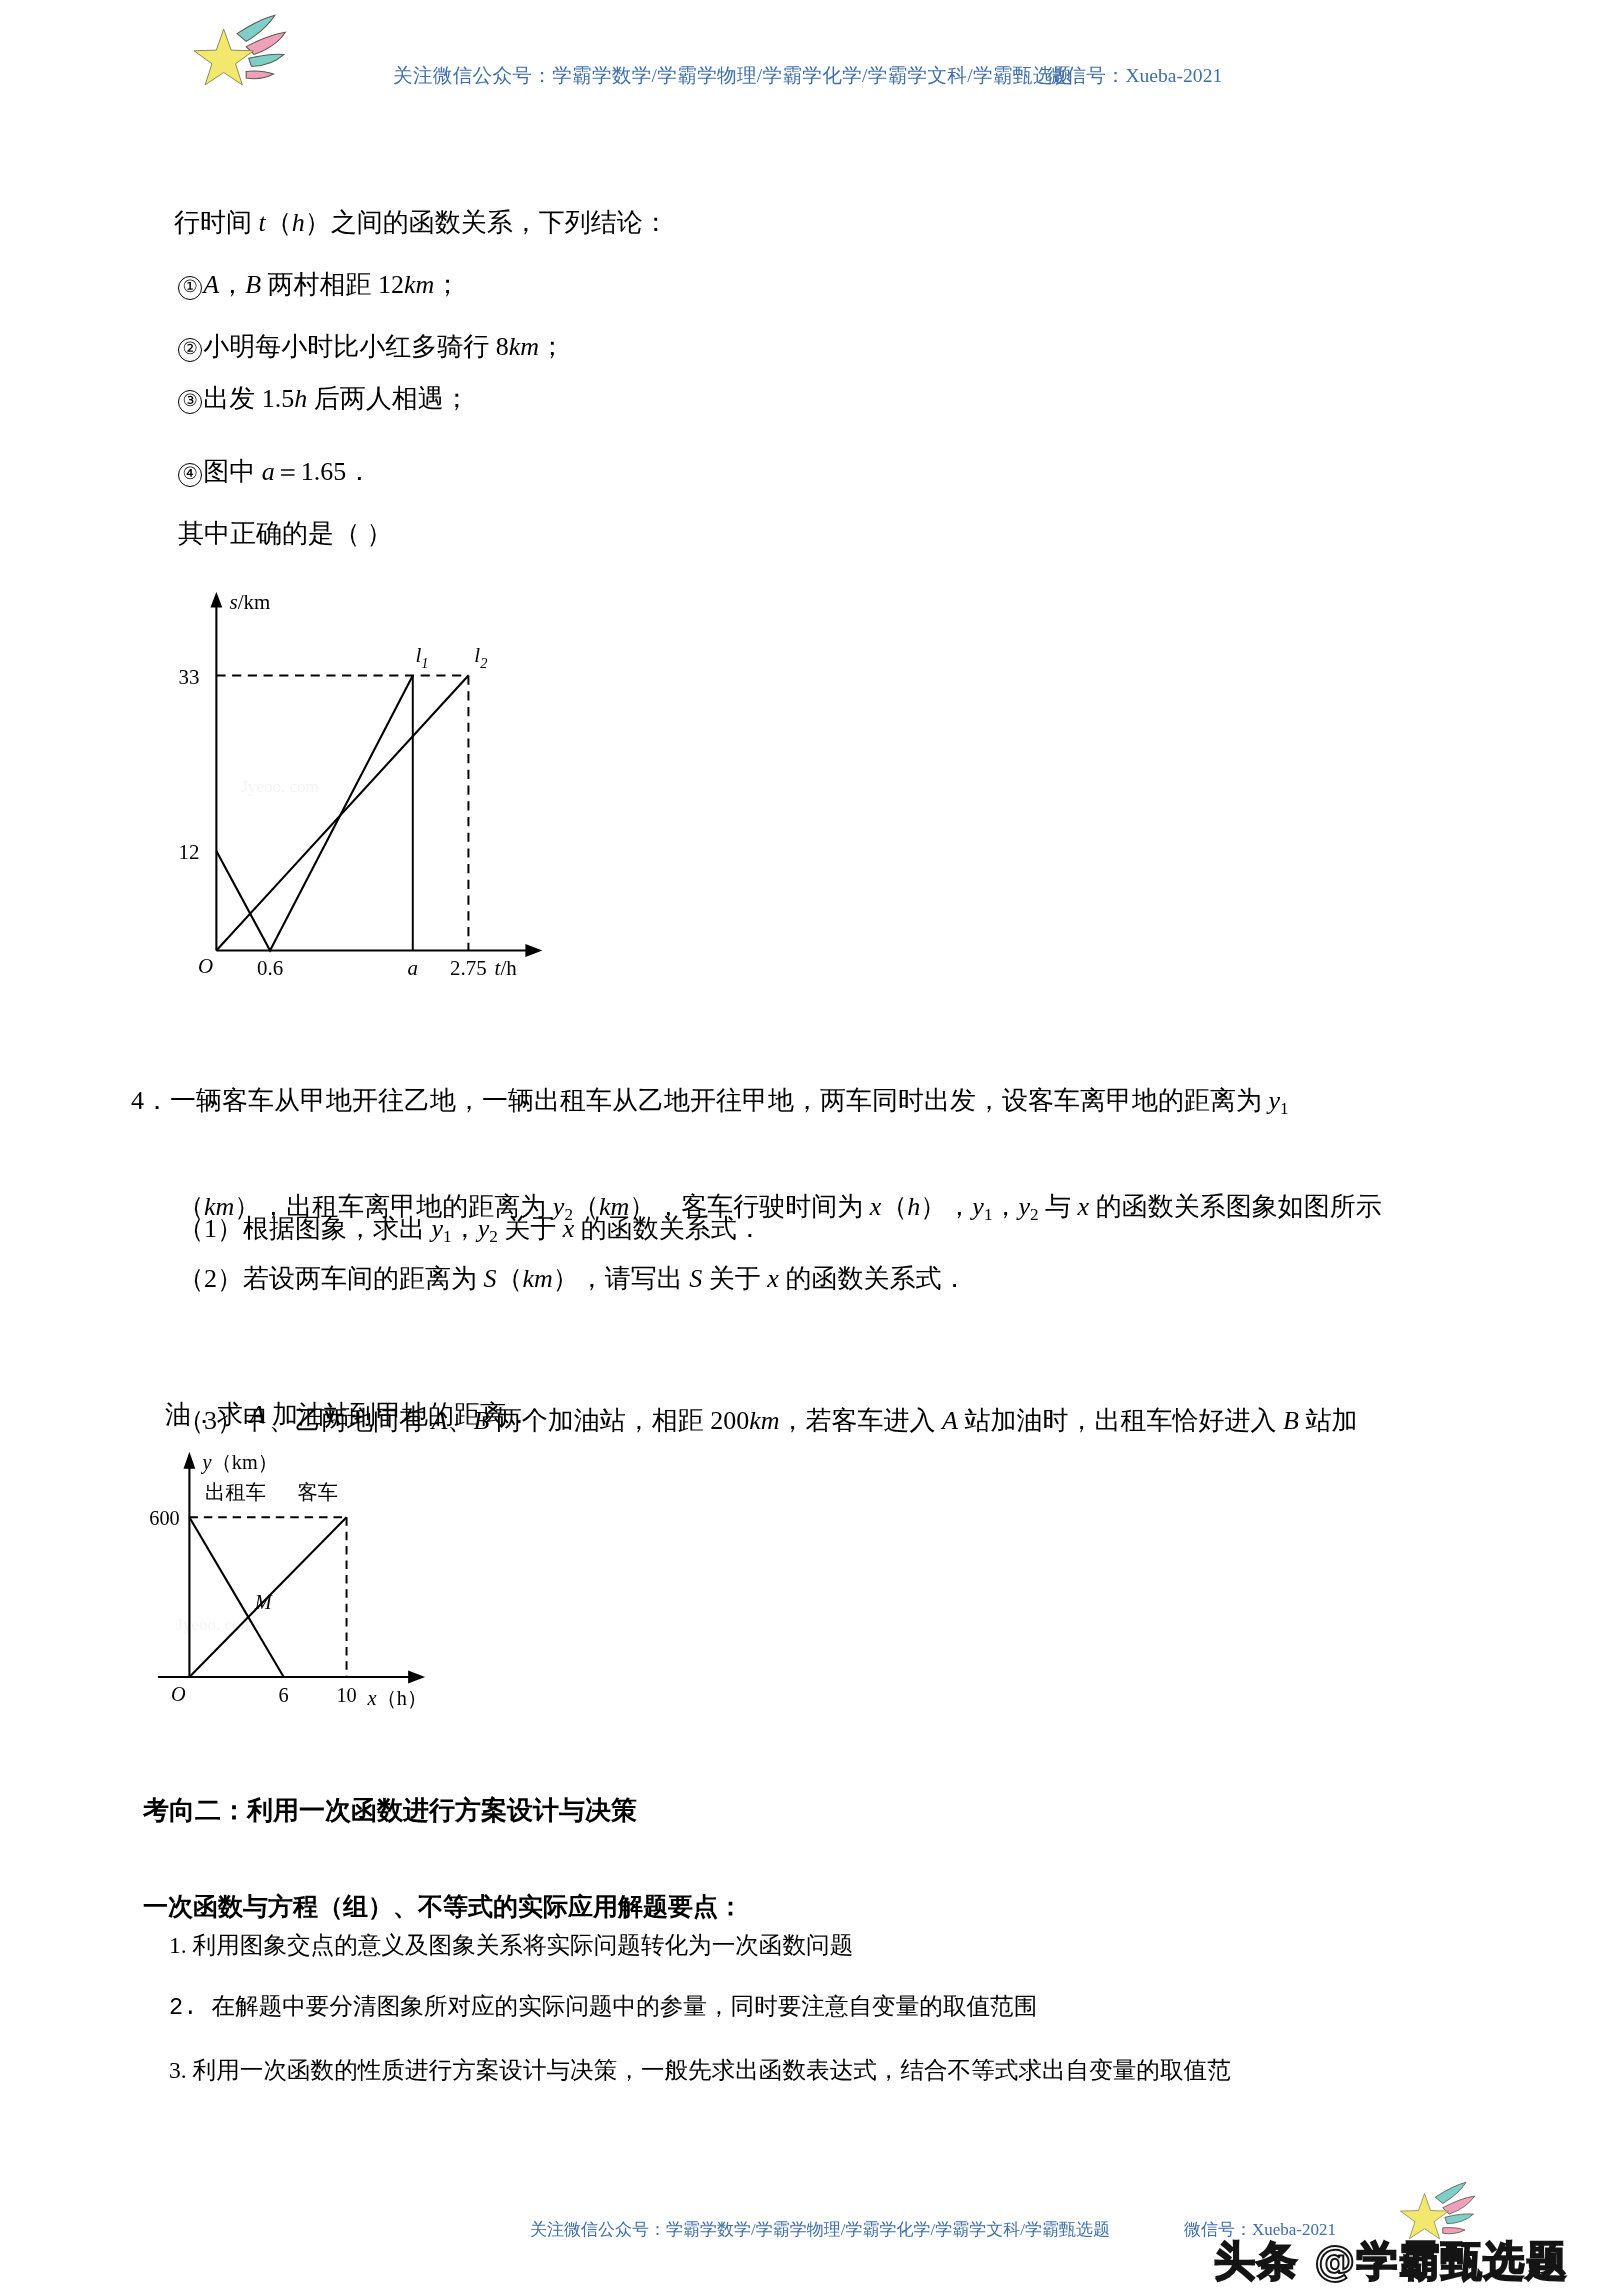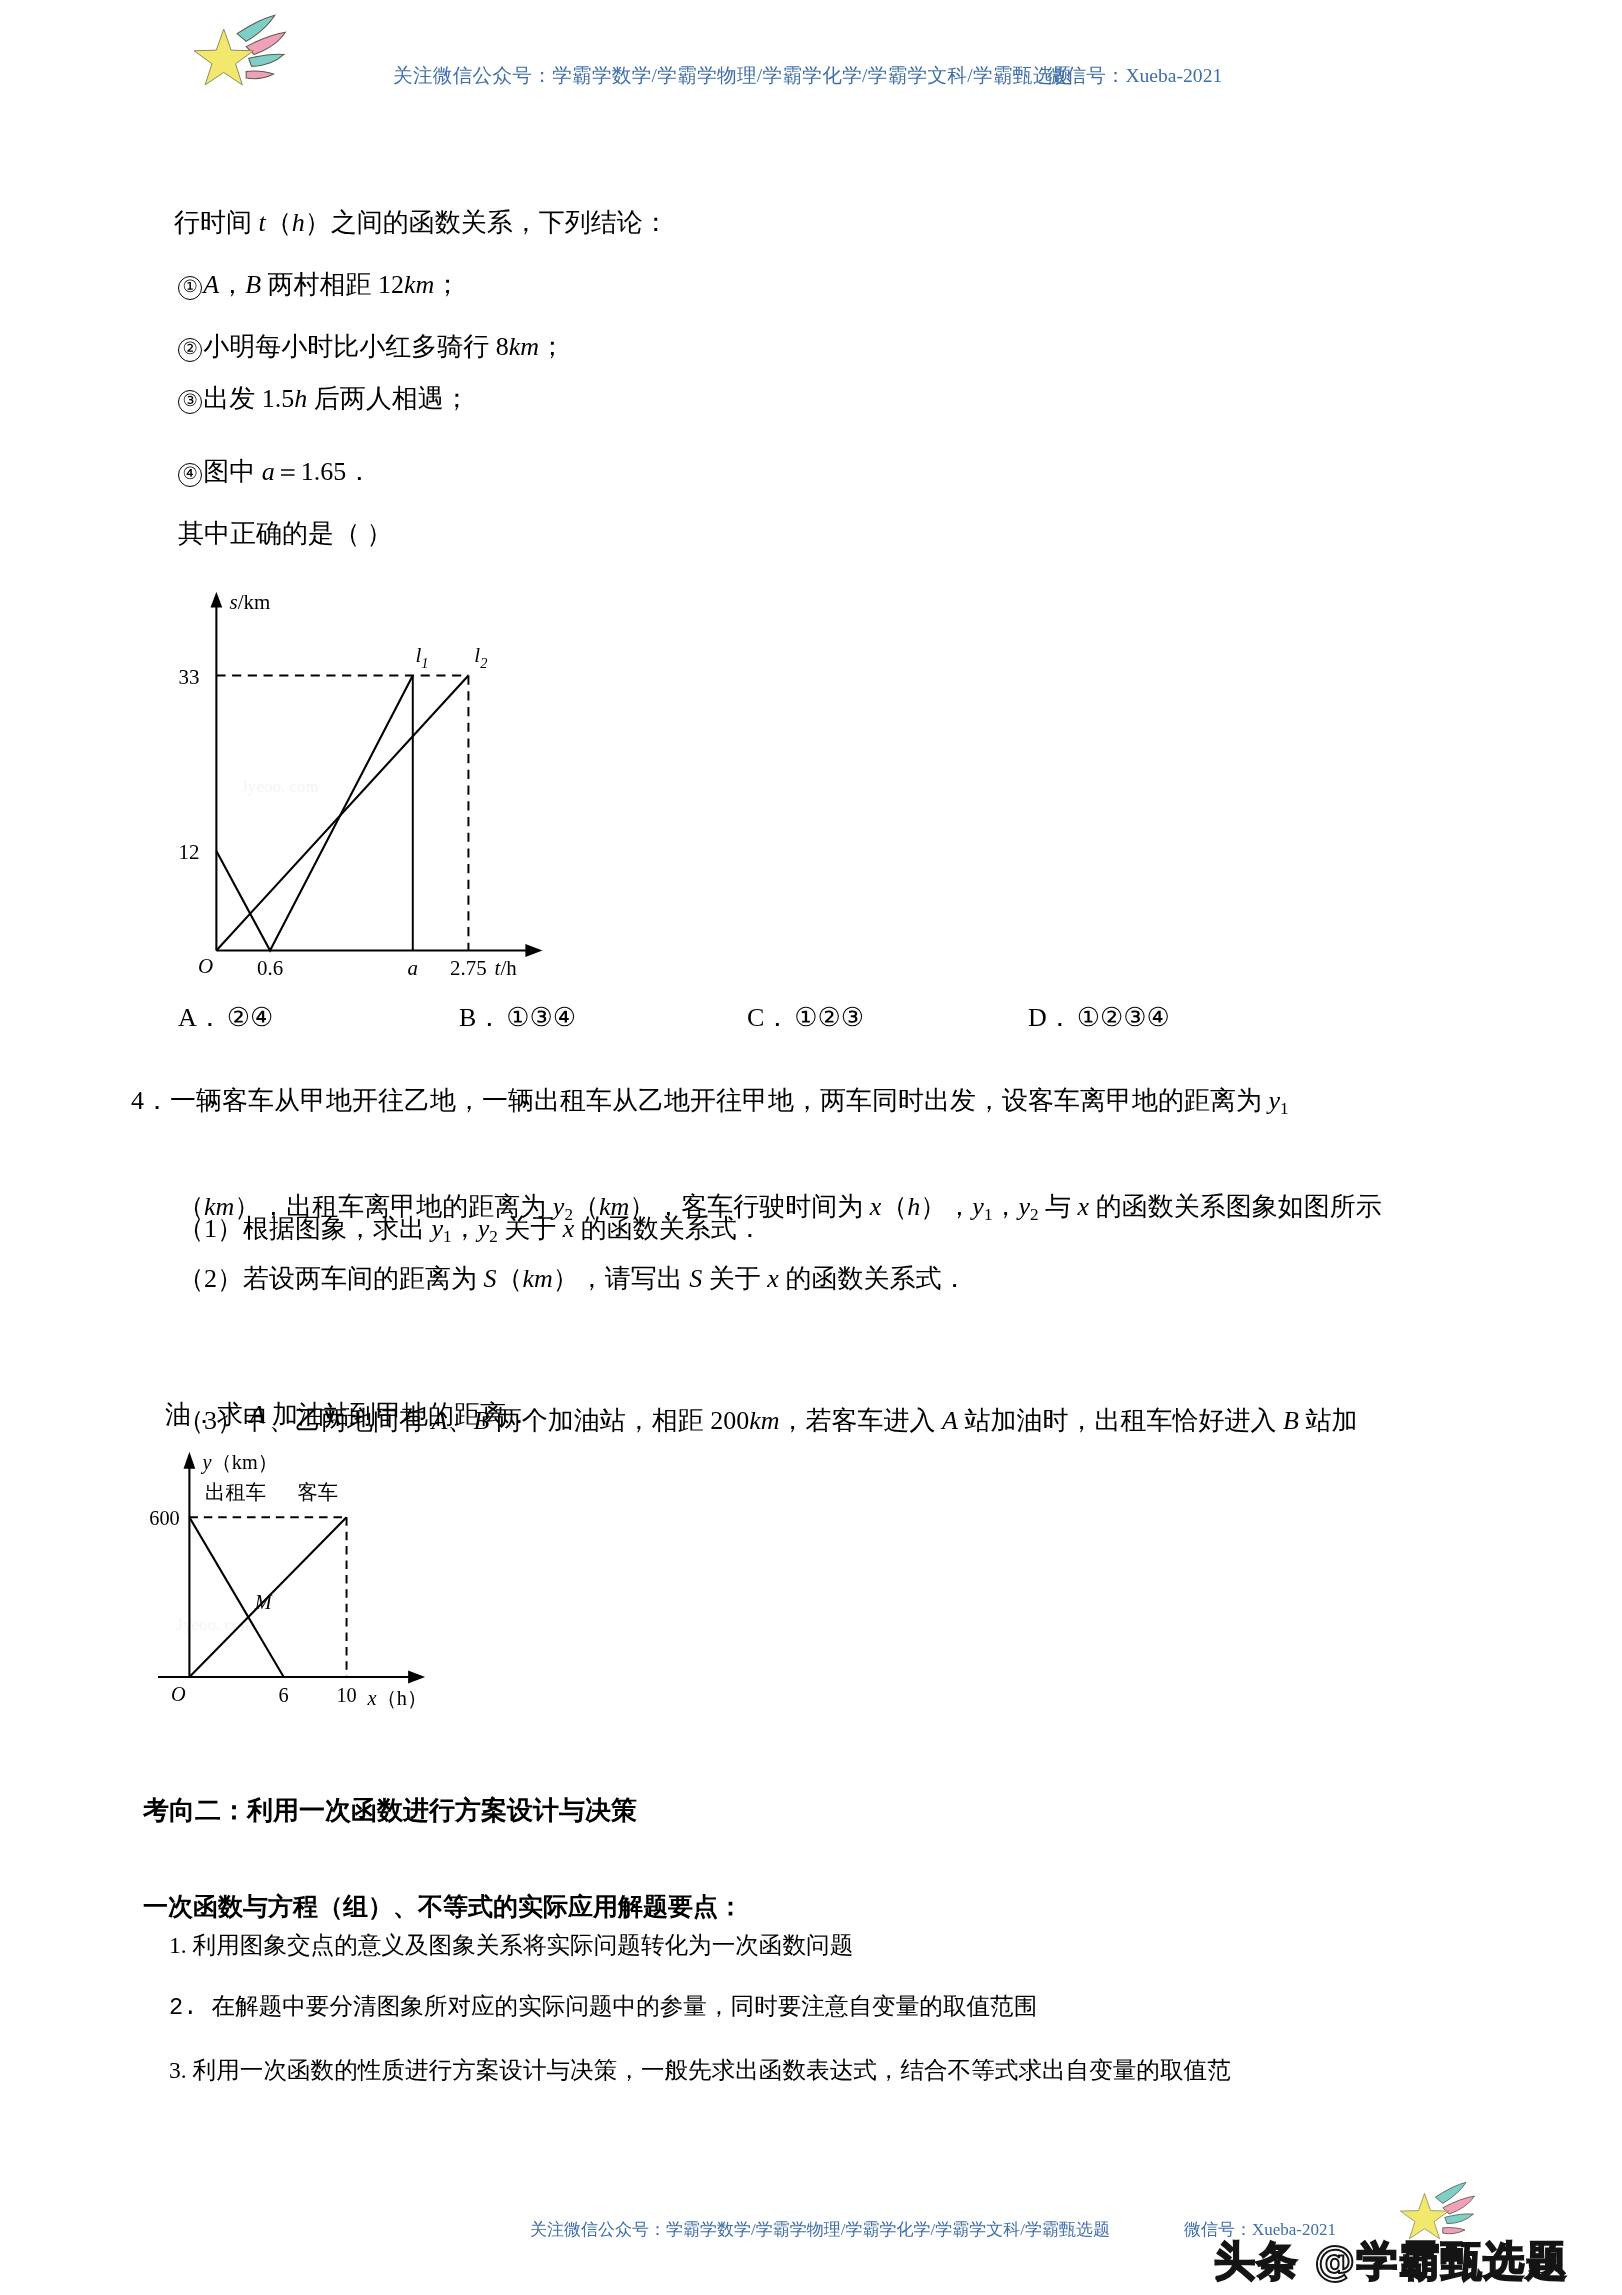--- a/index.html
+++ b/index.html
@@ -212,23 +212,20 @@
     <text class="cap" x="52" y="606" font-size="32" font-style="italic">O</text>
 
     <text class="cap" x="162" y="610" font-size="32" text-anchor="middle">0.6</text>
     <text class="cap" x="380" y="610" font-size="32" font-style="italic" text-anchor="middle">a</text>
     <text class="cap" x="465" y="610" font-size="32" text-anchor="middle">2.75</text>
 
     <text class="cap" x="384" y="132" font-size="32" font-style="italic">l<tspan font-size="22" dy="8">1</tspan></text>
     <text class="cap" x="474" y="132" font-size="32" font-style="italic">l<tspan font-size="22" dy="8">2</tspan></text>
   </svg>
 
-  <div class="opts">
-    <span class="opt" style="width:281px;"><span class="lbl">A．</span><span>②④</span></span><span class="opt" style="width:288px;"><span class="lbl">B．</span><span>①③④</span></span><span class="opt" style="width:281px;"><span class="lbl">C．</span><span>①②③</span></span><span class="opt"><span class="lbl">D．</span><span>①②③④</span></span>
-  </div>
 
   <div class="ln" style="left:131px; top:1086px;">4．一辆客车从甲地开往乙地，一辆出租车从乙地开往甲地，两车同时出发，设客车离甲地的距离为 <em class="it">y</em><sub>1</sub></div>
   <div class="ln" style="left:178px; top:1152px;margin-top:40px;">（<em class="it">km</em>），出租车离甲地的距离为 <em class="it">y</em><sub>2</sub>（<em class="it">km</em>），客车行驶时间为 <em class="it">x</em>（<em class="it">h</em>），<em class="it">y</em><sub>1</sub>，<em class="it">y</em><sub>2</sub> 与 <em class="it">x</em> 的函数关系图象如图所示</div>
   <div class="ln" style="left:178px; top:1214px;">（1）根据图象，求出 <em class="it">y</em><sub>1</sub>，<em class="it">y</em><sub>2</sub> 关于 <em class="it">x</em> 的函数关系式．</div>
   <div class="ln" style="left:178px; top:1264px;">（2）若设两车间的距离为 <em class="it">S</em>（<em class="it">km</em>），请写出 <em class="it">S</em> 关于 <em class="it">x</em> 的函数关系式．</div>
   <div class="ln" style="left:178px; top:1406px;">（3）甲、乙两地间有 <em class="it">A</em>、<em class="it">B</em> 两个加油站，相距 200<em class="it">km</em>，若客车进入 <em class="it">A</em> 站加油时，出租车恰好进入 <em class="it">B</em> 站加</div>
   <div class="ln" style="left:165px; top:1400px;">油．求 <em class="it">A</em> 加油站到甲地的距离．</div>
 
   <svg class="chart2" viewBox="0 0 620 420">
     <text x="60" y="290" fill="#f4f4f4" font-size="26">Jyeoo. con</text>

